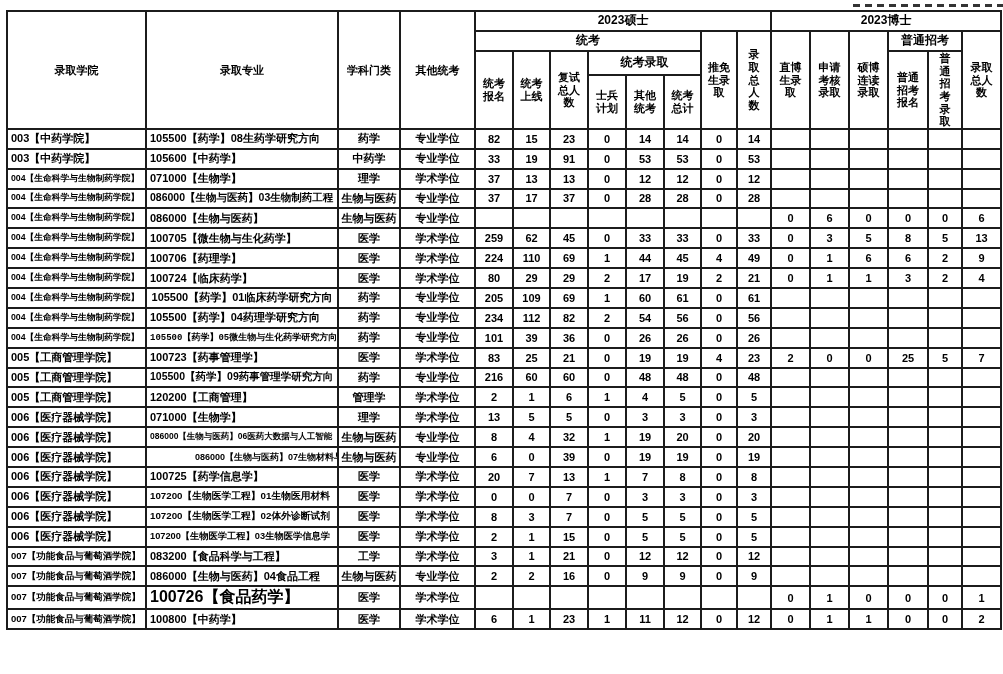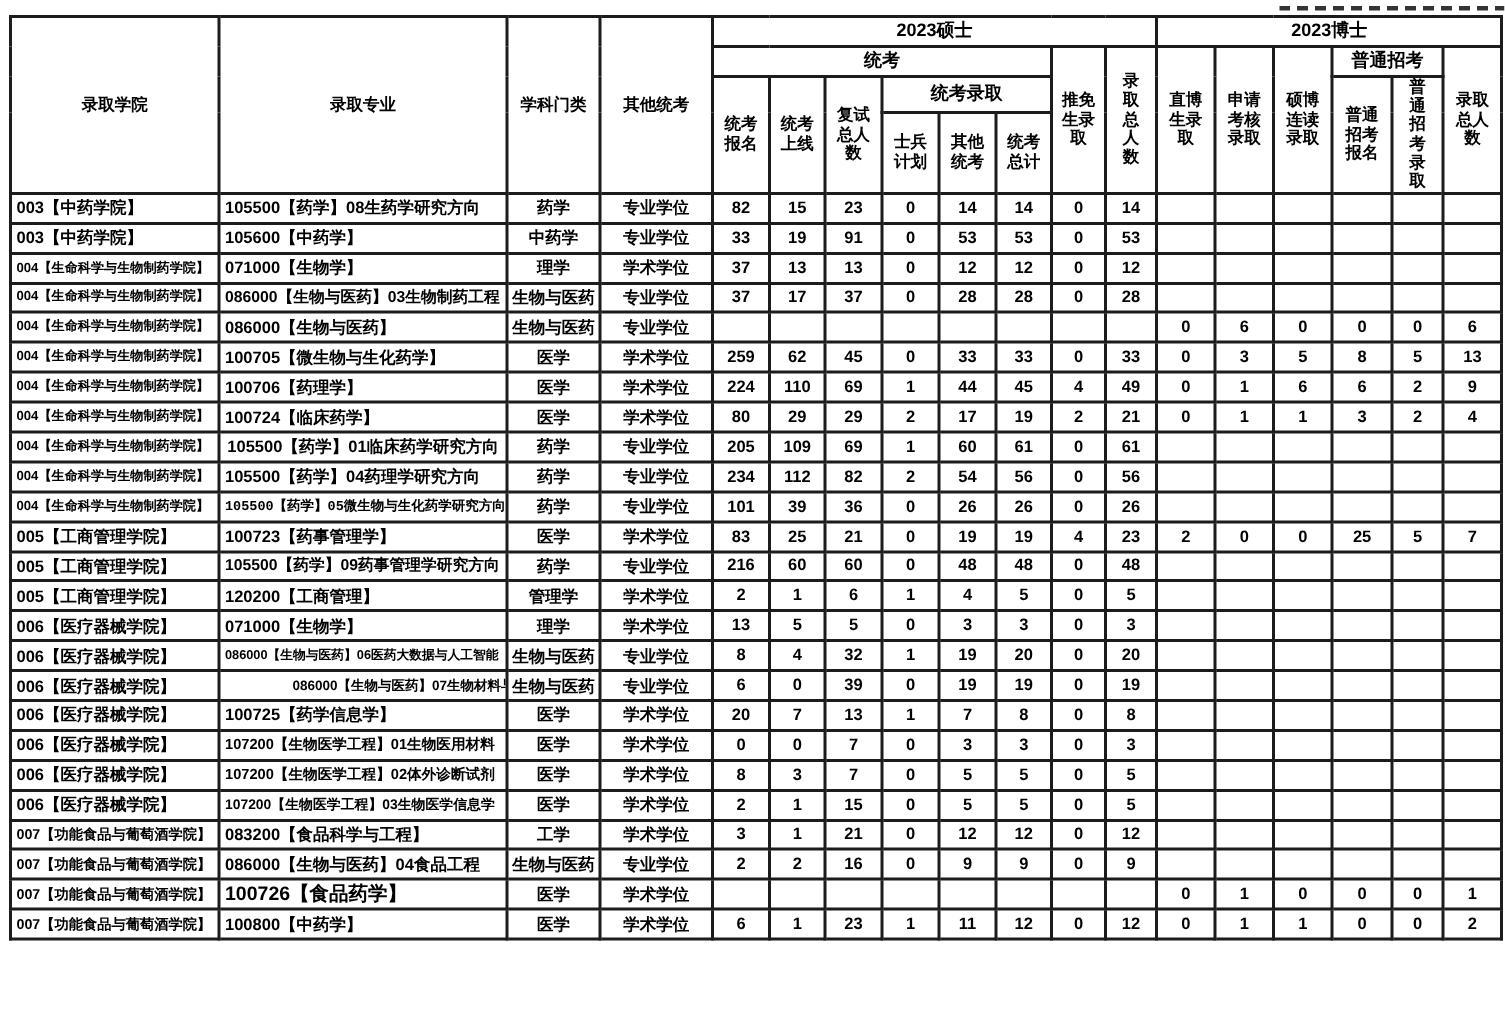--- a/index.html
+++ b/index.html
@@ -546,21 +546,21 @@
         <td>9</td>
         <td></td>
         <td></td>
         <td></td>
         <td></td>
         <td></td>
         <td></td>
       </tr>
       <tr>
         <td class="left fit" style="font-size: 9.5px;">007【功能食品与葡萄酒学院】</td>
-        <td class="left fit" style="font-size: 13px;">100726【食品药学】</td>
+        <td class="left fit" style="font-size: 16px;">100726【食品药学】</td>
         <td class="fit" style="font-size: 11px;">医学</td>
         <td class="fit" style="font-size: 11px;">学术学位</td>
         <td></td>
         <td></td>
         <td></td>
         <td></td>
         <td></td>
         <td></td>
         <td></td>
         <td></td>

